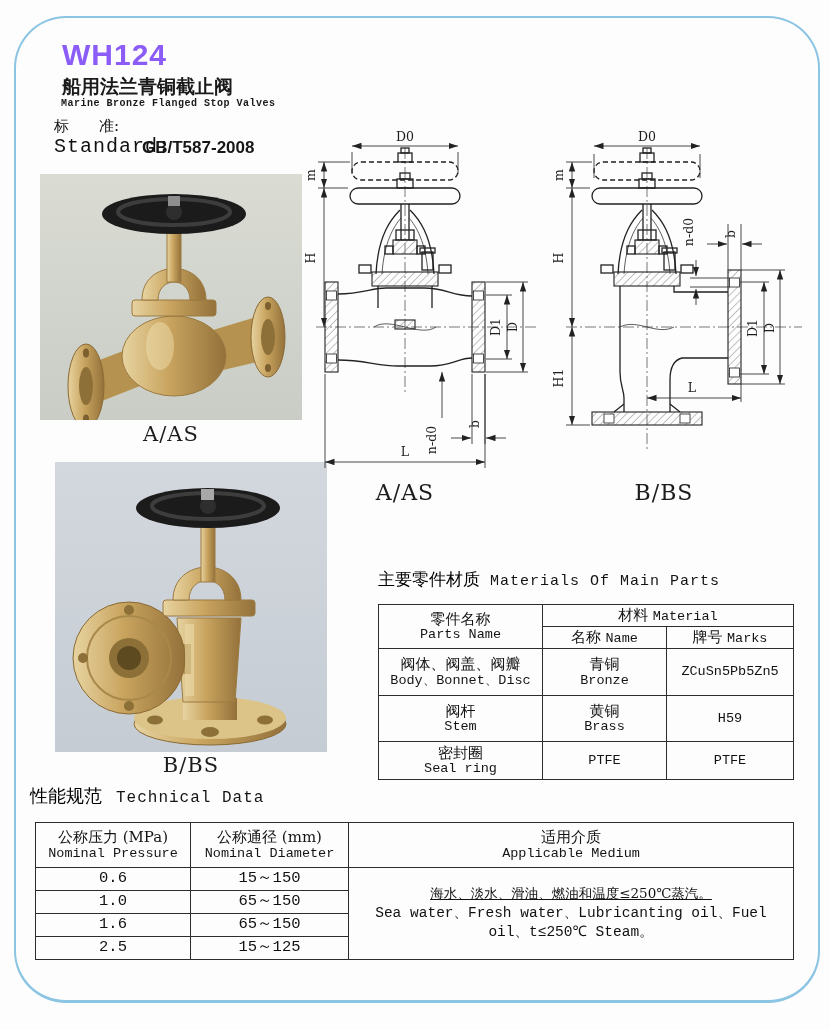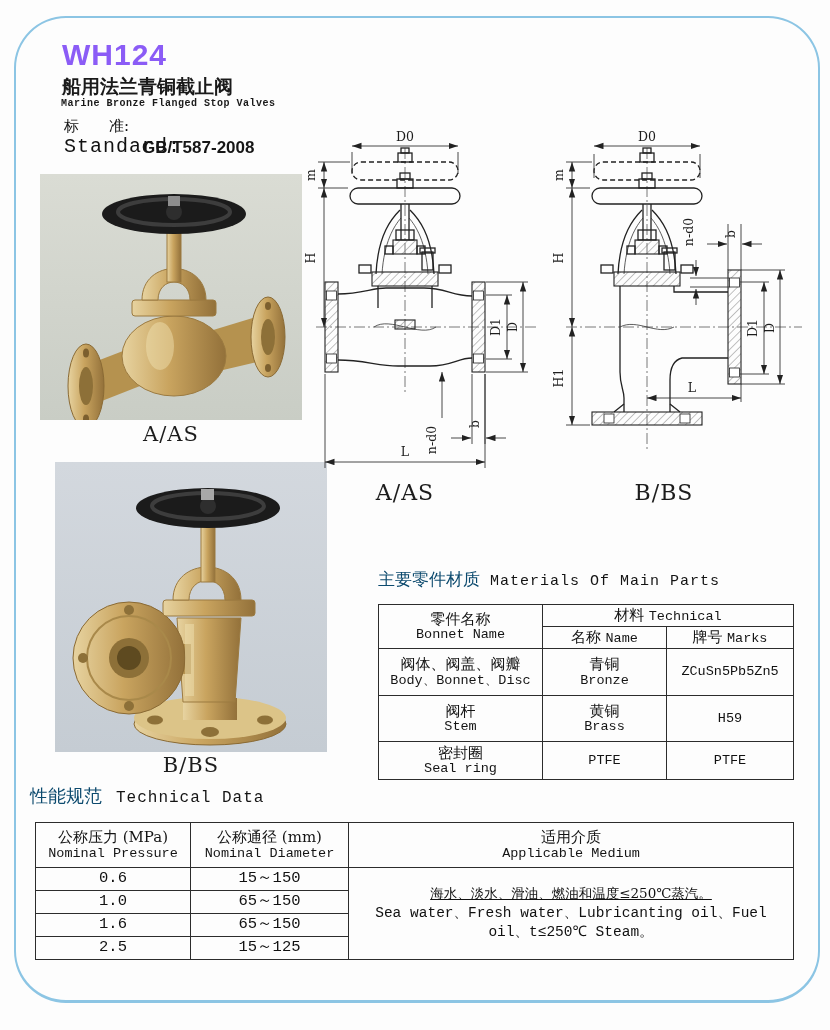--- a/index.html
+++ b/index.html
@@ -8,21 +8,21 @@
     font-family:"Liberation Sans",sans-serif;color:#111;overflow:hidden;
   }
   .frame{
     position:absolute;left:14px;top:16px;width:802px;height:982px;
     border:2px solid #8cc5e4;border-bottom-width:3px;border-radius:52px;
   }
   
   .hdr-model{position:absolute;left:62px;top:38px;font-weight:bold;font-size:30px;letter-spacing:1px;color:#8b5cf6;}
   .hdr-title-zh{position:absolute;left:62px;top:74px;font-size:19px;font-weight:bold;font-family:"DejaVu Serif",serif;color:#1a1a1a;}
   .hdr-title-en{position:absolute;left:61px;top:98px;font-size:10px;font-weight:bold;font-family:"Liberation Mono",monospace;letter-spacing:.5px;color:#1a1a1a;}
-  .std-labels{position:absolute;left:64px;top:117px;line-height:1.2;}
+  .std-labels{position:absolute;left:54px;top:117px;line-height:1.2;}
   .std-zh{font-size:15px;font-family:"DejaVu Serif",serif;}
   .std-en{font-size:20px;font-family:"Liberation Mono",monospace;letter-spacing:1px;}
   .std-value{position:absolute;left:142px;top:138px;font-size:17px;font-weight:bold;color:#161616;}
   
   .photo{position:absolute;margin:0;padding:0;}
   .photo-a{left:40px;top:174px;width:262px;height:246px;}
   .photo-b{left:55px;top:462px;width:272px;height:290px;}
   .caption{position:absolute;font-family:"DejaVu Serif",serif;font-size:21px;color:#1c1c1c;text-align:center;letter-spacing:1px;}
   .cap-a{left:40px;top:422px;width:262px;}
   .cap-b{left:55px;top:753px;width:272px;}
@@ -33,21 +33,21 @@
   .thin{stroke:#333;stroke-width:.8;fill:none;}
   .med{stroke:#222;stroke-width:1.3;fill:none;}
   .cl{stroke:#555;stroke-width:.8;stroke-dasharray:11 3 2 3;fill:none;}
   .dimline{stroke:#333;stroke-width:.9;fill:none;}
   .hfill{stroke:#222;stroke-width:1.1;}
   .dim{font-family:"DejaVu Serif",serif;font-size:12.5px;fill:#1d1d1d;}
   .cap{font-family:"DejaVu Serif",serif;font-size:22px;fill:#1c1c1c;letter-spacing:1px;}
   
   .mat-title{position:absolute;left:378px;top:568px;white-space:nowrap;}
   .tech-title{position:absolute;left:30px;top:784px;white-space:nowrap;}
-  .t-zh{font-family:"DejaVu Serif",serif;font-size:17px;color:#0c4a6e;}
+  .t-zh{font-family:"DejaVu Serif",serif;font-size:17px;color:#000000;}
   .t-en{font-family:"Liberation Mono",monospace;font-size:15px;margin-left:10px;letter-spacing:1px;color:#141414;}
   .tech-title .t-zh{font-size:18px;}
   .tech-title .t-en{font-size:16px;margin-left:14px;}
   
   table{border-collapse:collapse;table-layout:fixed;}
   td{border:1.5px solid #2c2c2c;text-align:center;vertical-align:middle;padding:0;line-height:1.12;}
   .zh{font-family:"DejaVu Serif",serif;font-size:15px;color:#141414;}
   .en{font-family:"Liberation Mono",monospace;font-size:13.5px;color:#141414;}
   .mat-table{position:absolute;left:378px;top:604px;padding-left:28px;}
   .mh{height:22px;}
@@ -339,25 +339,25 @@
 <table class="mat-table">
   <colgroup>
       <col style="width:164px">
       <col style="width:124px">
       <col style="width:127px">
     </colgroup>
   <tbody>
     <tr class="mh">
       <td rowspan="2">
         <div class="zh">零件名称</div>
-        <div class="en">Bonnet Name</div>
+        <div class="en">Parts Name</div>
       </td>
       <td colspan="2">
         <span class="zh">材料</span>
-        <span class="en">Technical</span>
+        <span class="en">Material</span>
       </td>
     </tr>
     <tr class="mh">
       <td>
         <span class="zh">名称</span>
         <span class="en">Name</span>
       </td>
       <td>
         <span class="zh">牌号</span>
         <span class="en">Marks</span>

